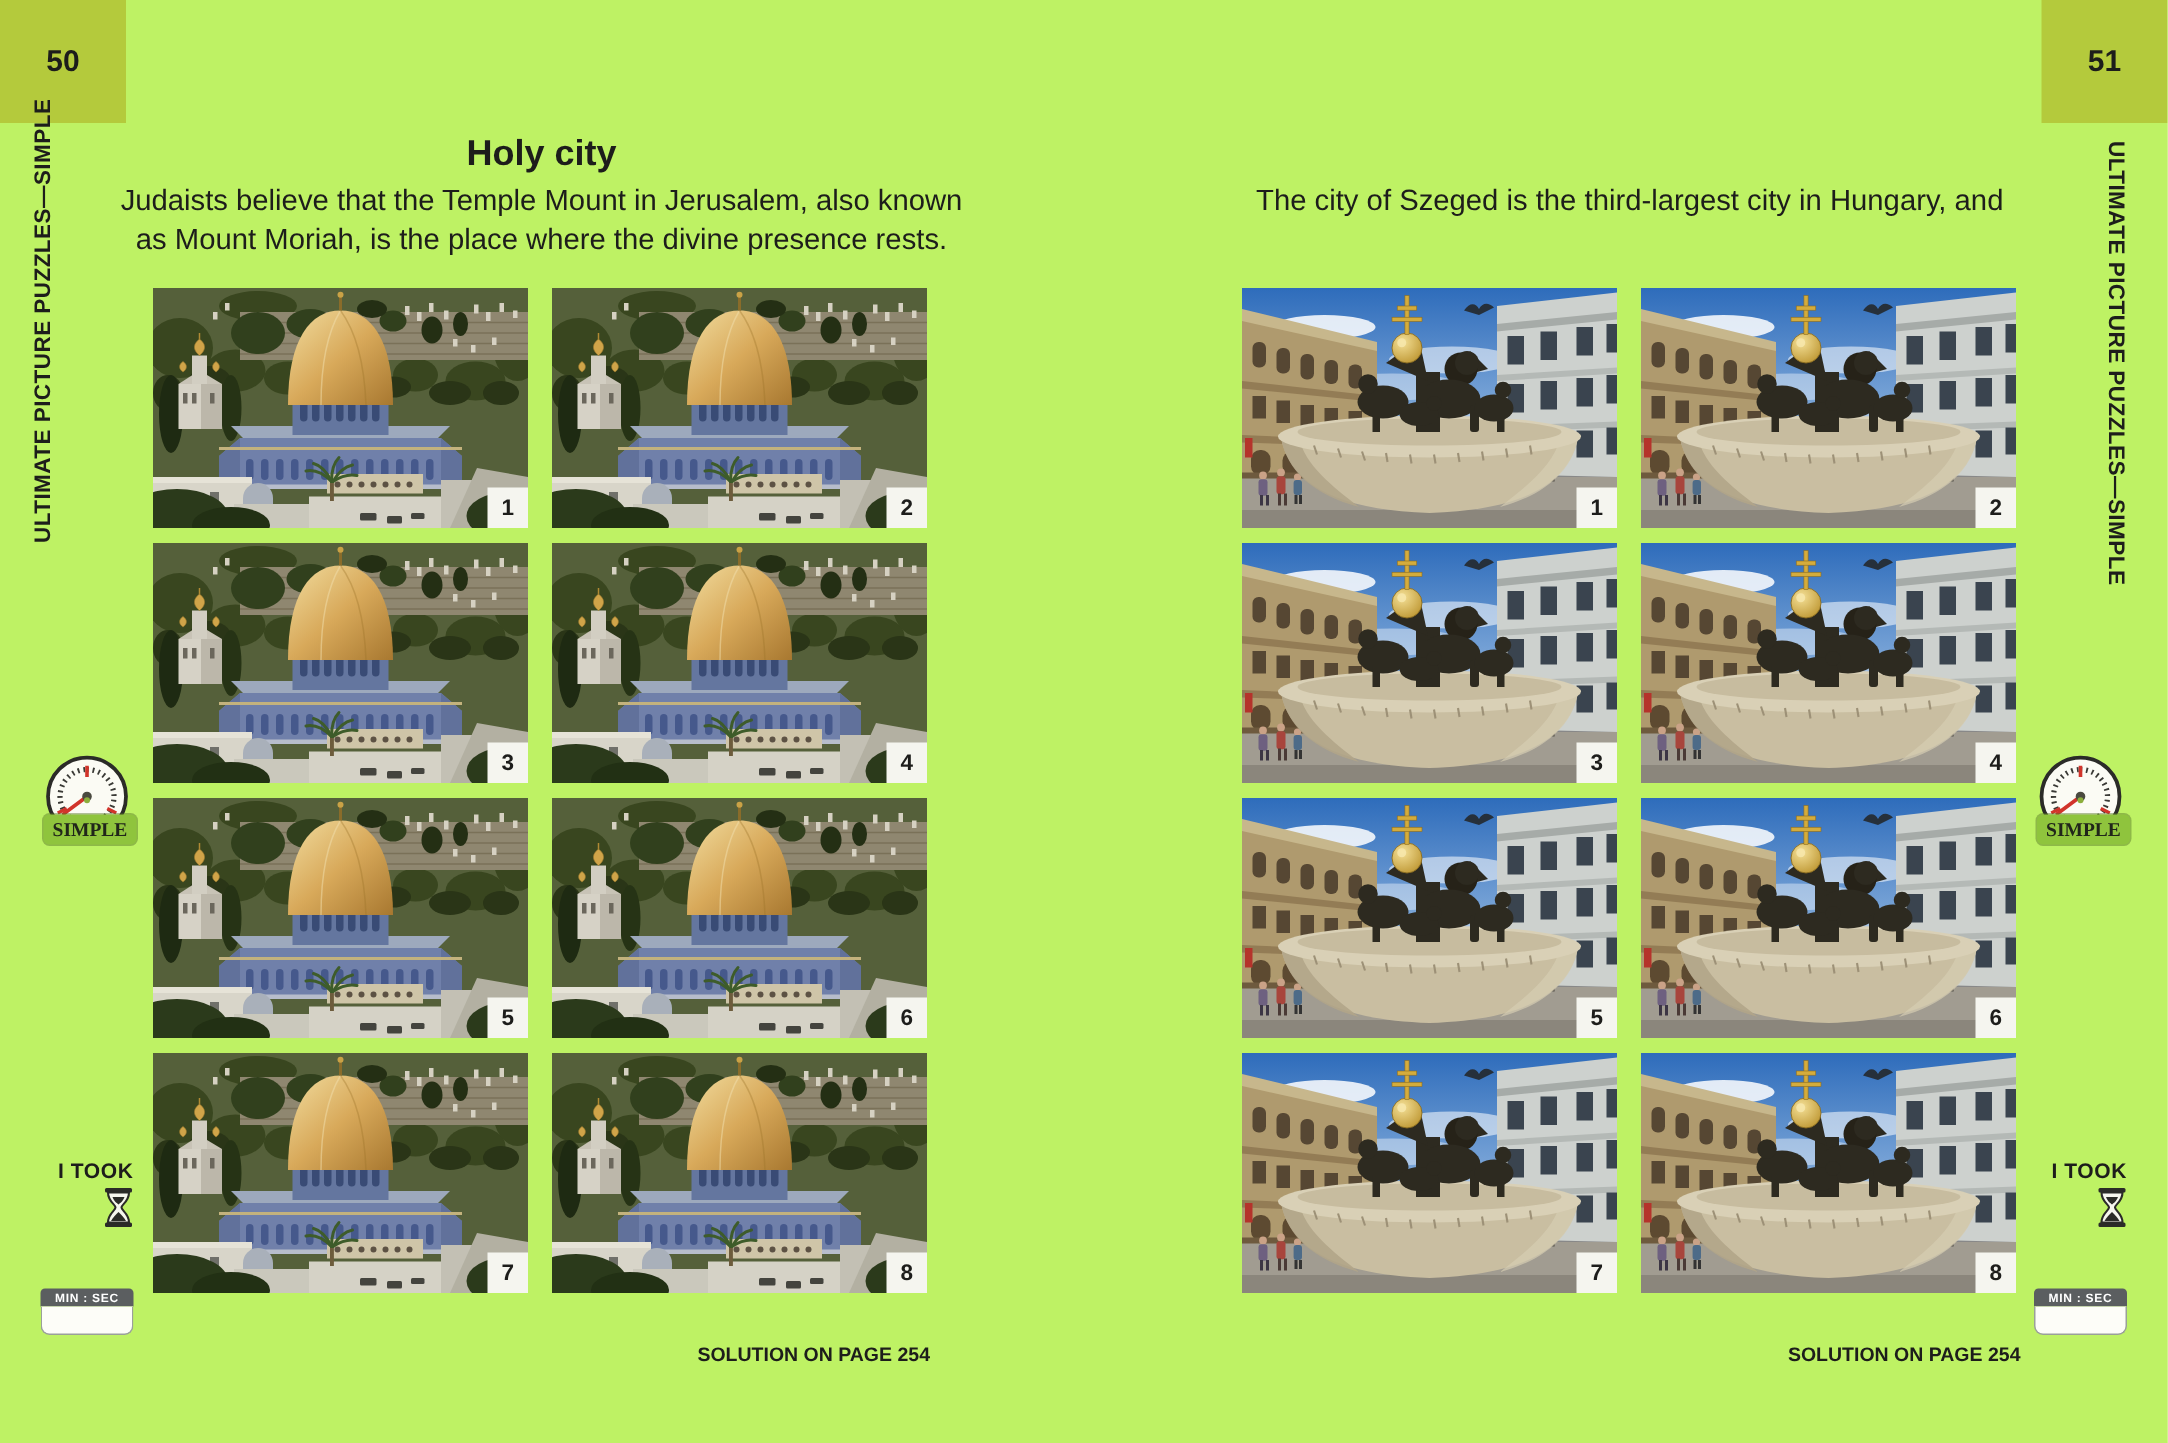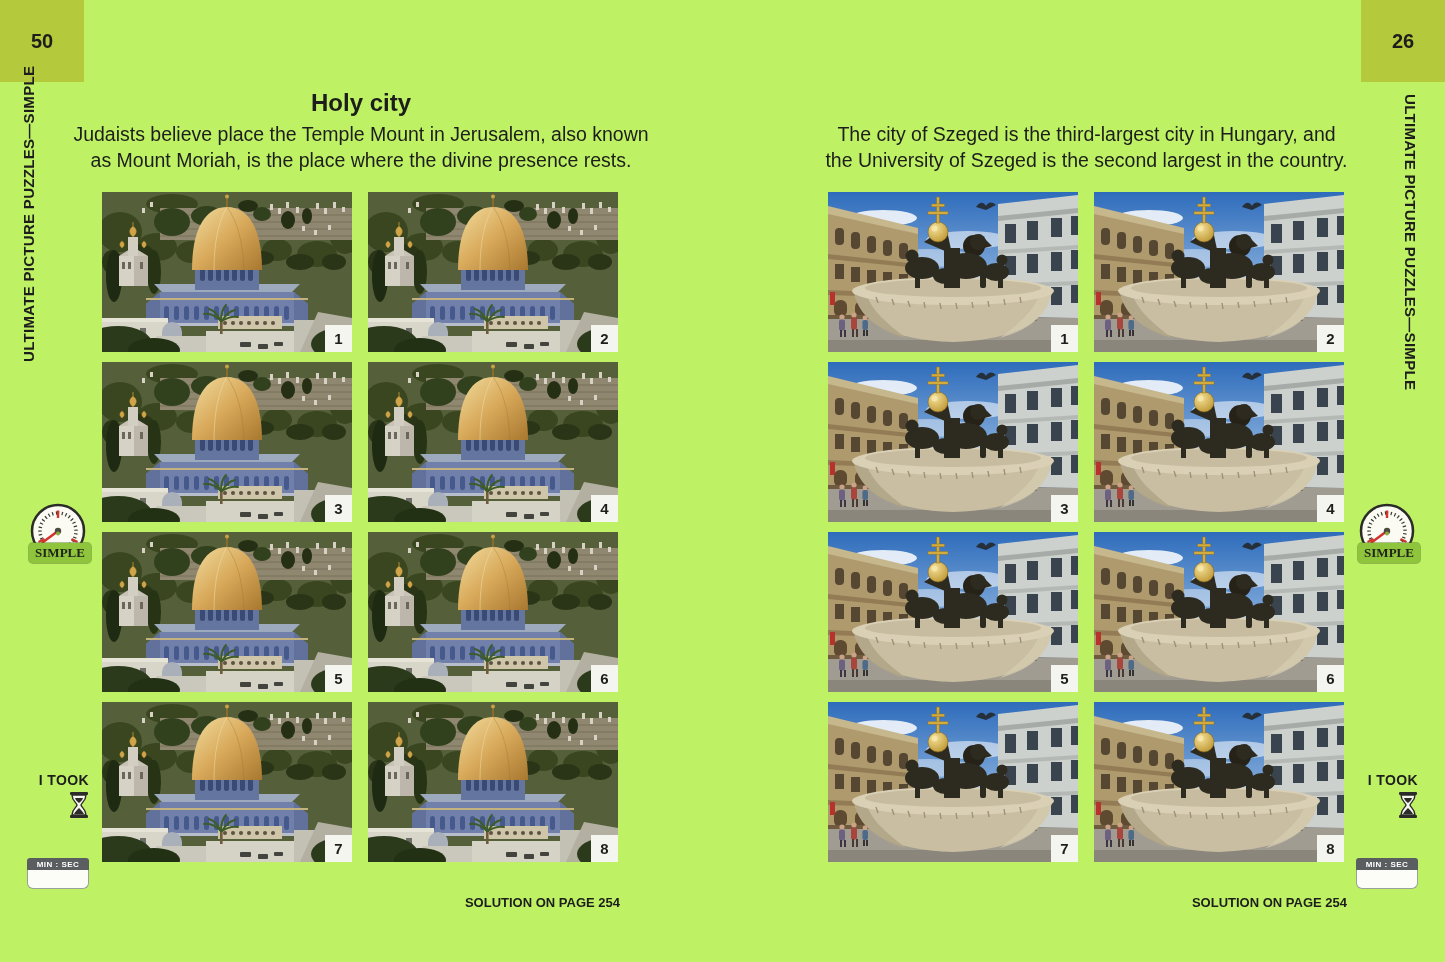--- a/index.html
+++ b/index.html
@@ -339,21 +339,21 @@
       <path d="M10,16 C12,18 14,20 15,22 H5 C6,20 8,18 10,16 Z" fill="#2b2b28"></path>
     </symbol>
   </defs>
 </svg>
 
 <div class="spread">
 
   <div class="tab tab-left">50</div>
   <div class="vtitle vtitle-left">ULTIMATE PICTURE PUZZLES—SIMPLE</div>
   <h1 class="title title-left">Holy city</h1>
-  <p class="desc desc-left"><span>Judaists believe place the Temple Mount in Jerusalem, also known</span><br><span>as Mount Moriah, is the place where the divine presence rests.</span></p>
+  <p class="desc desc-left"><span>Judaists believe that the Temple Mount in Jerusalem, also known</span><br><span>as Mount Moriah, is the place where the divine presence rests.</span></p>
 
   <div class="grid grid-left">
     <figure class="tile">
       <svg class="ph" viewBox="0 0 250 160">
           <use href="#sc-dome"></use>
         </svg>
       <figcaption class="num">1</figcaption>
     </figure>
     <figure class="tile">
       <svg class="ph" viewBox="0 0 250 160">
@@ -412,23 +412,23 @@
         <use href="#ic-hourglass"></use>
       </svg>
     <div class="timer-box">
       <div class="timer-head">MIN : SEC</div>
       <div class="timer-body"></div>
     </div>
   </div>
 
   <div class="solution solution-left">SOLUTION ON PAGE 254</div>
 
-  <div class="tab tab-right">26</div>
+  <div class="tab tab-right">51</div>
   <div class="vtitle vtitle-right">ULTIMATE PICTURE PUZZLES—SIMPLE</div>
-  <p class="desc desc-right"><span>The city of Szeged is the third-largest city in Hungary, and</span><br><span>the University of Szeged is the second largest in the country.</span></p>
+  <p class="desc desc-right"><span>The city of Szeged is the third-largest city in Hungary, and</span><br></p>
 
   <div class="grid grid-right">
     <figure class="tile">
       <svg class="ph" viewBox="0 0 250 160">
           <use href="#sc-fountain"></use>
         </svg>
       <figcaption class="num">1</figcaption>
     </figure>
     <figure class="tile">
       <svg class="ph" viewBox="0 0 250 160">

